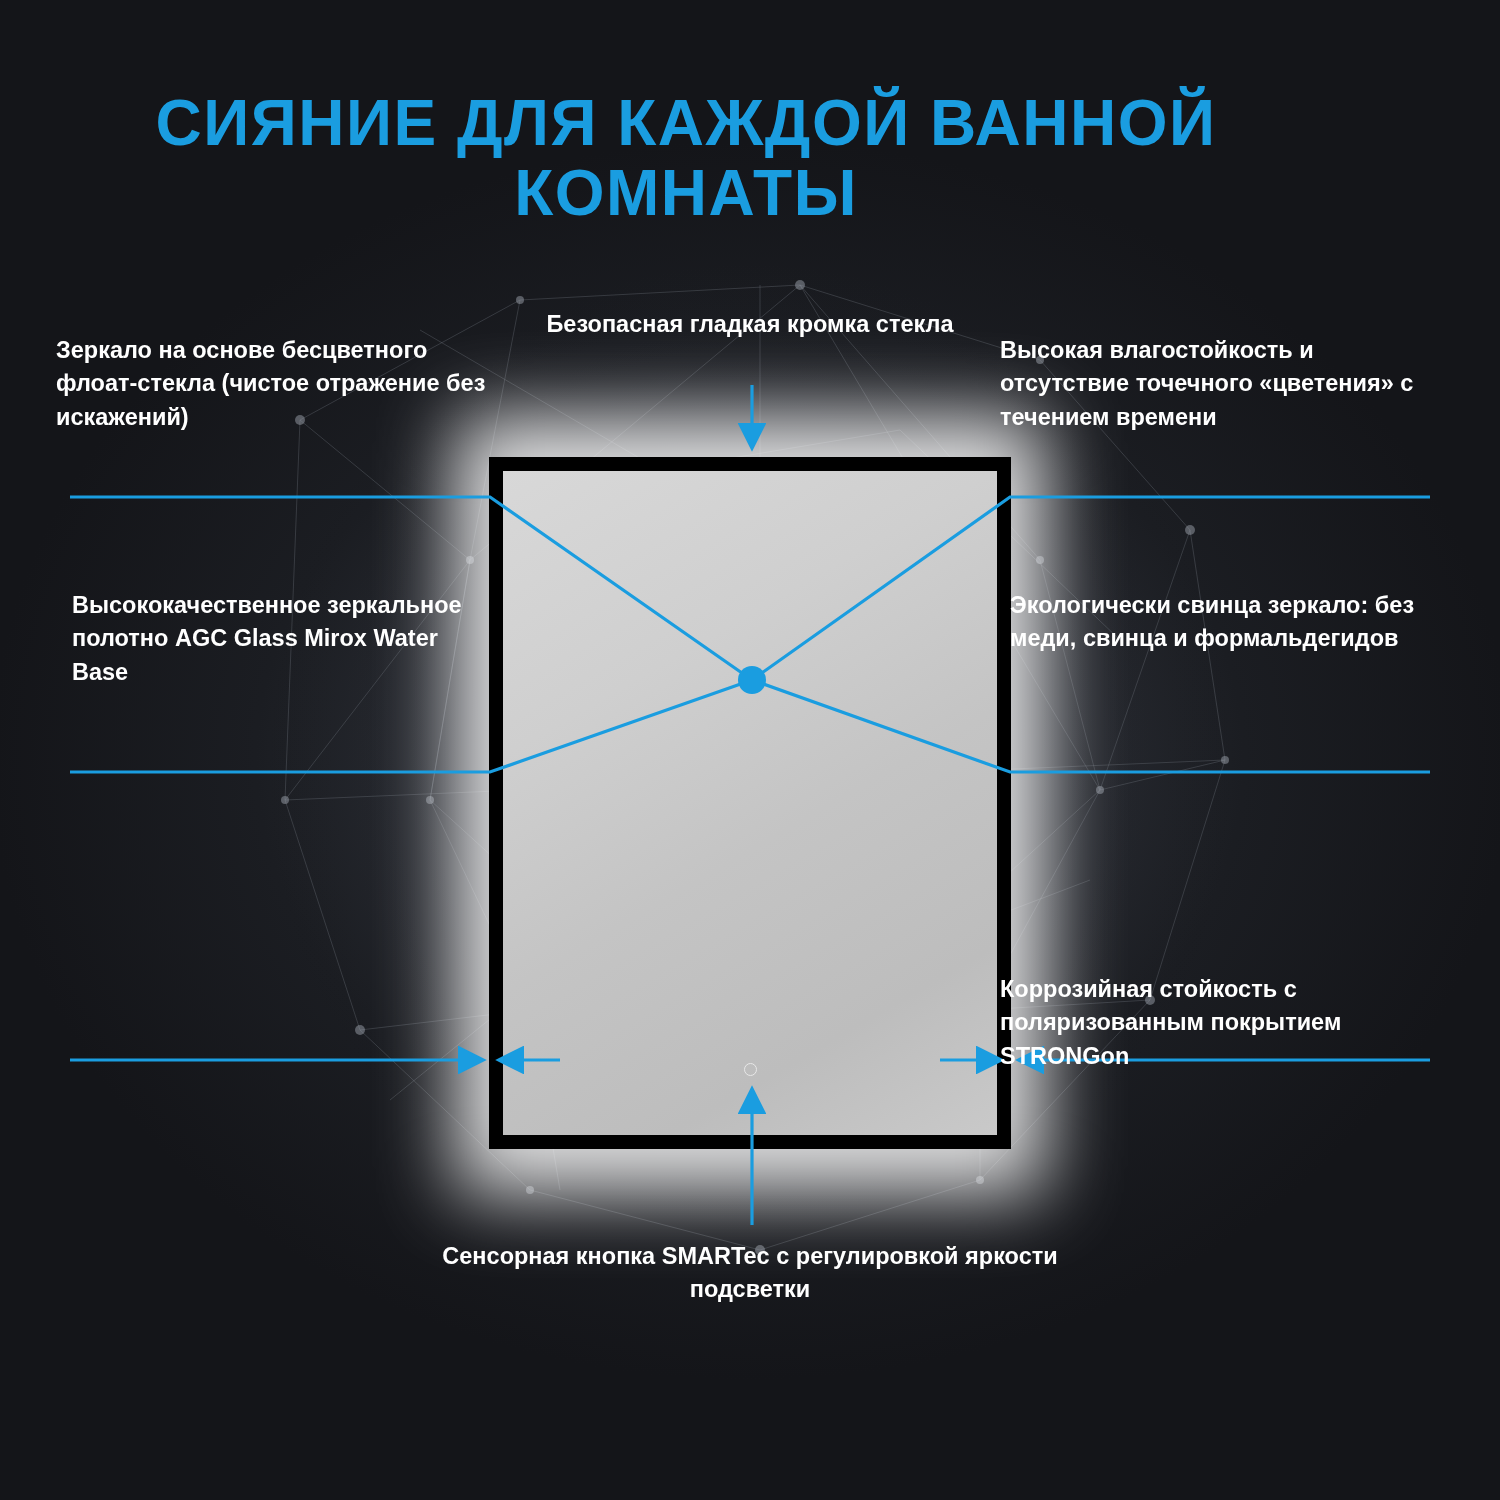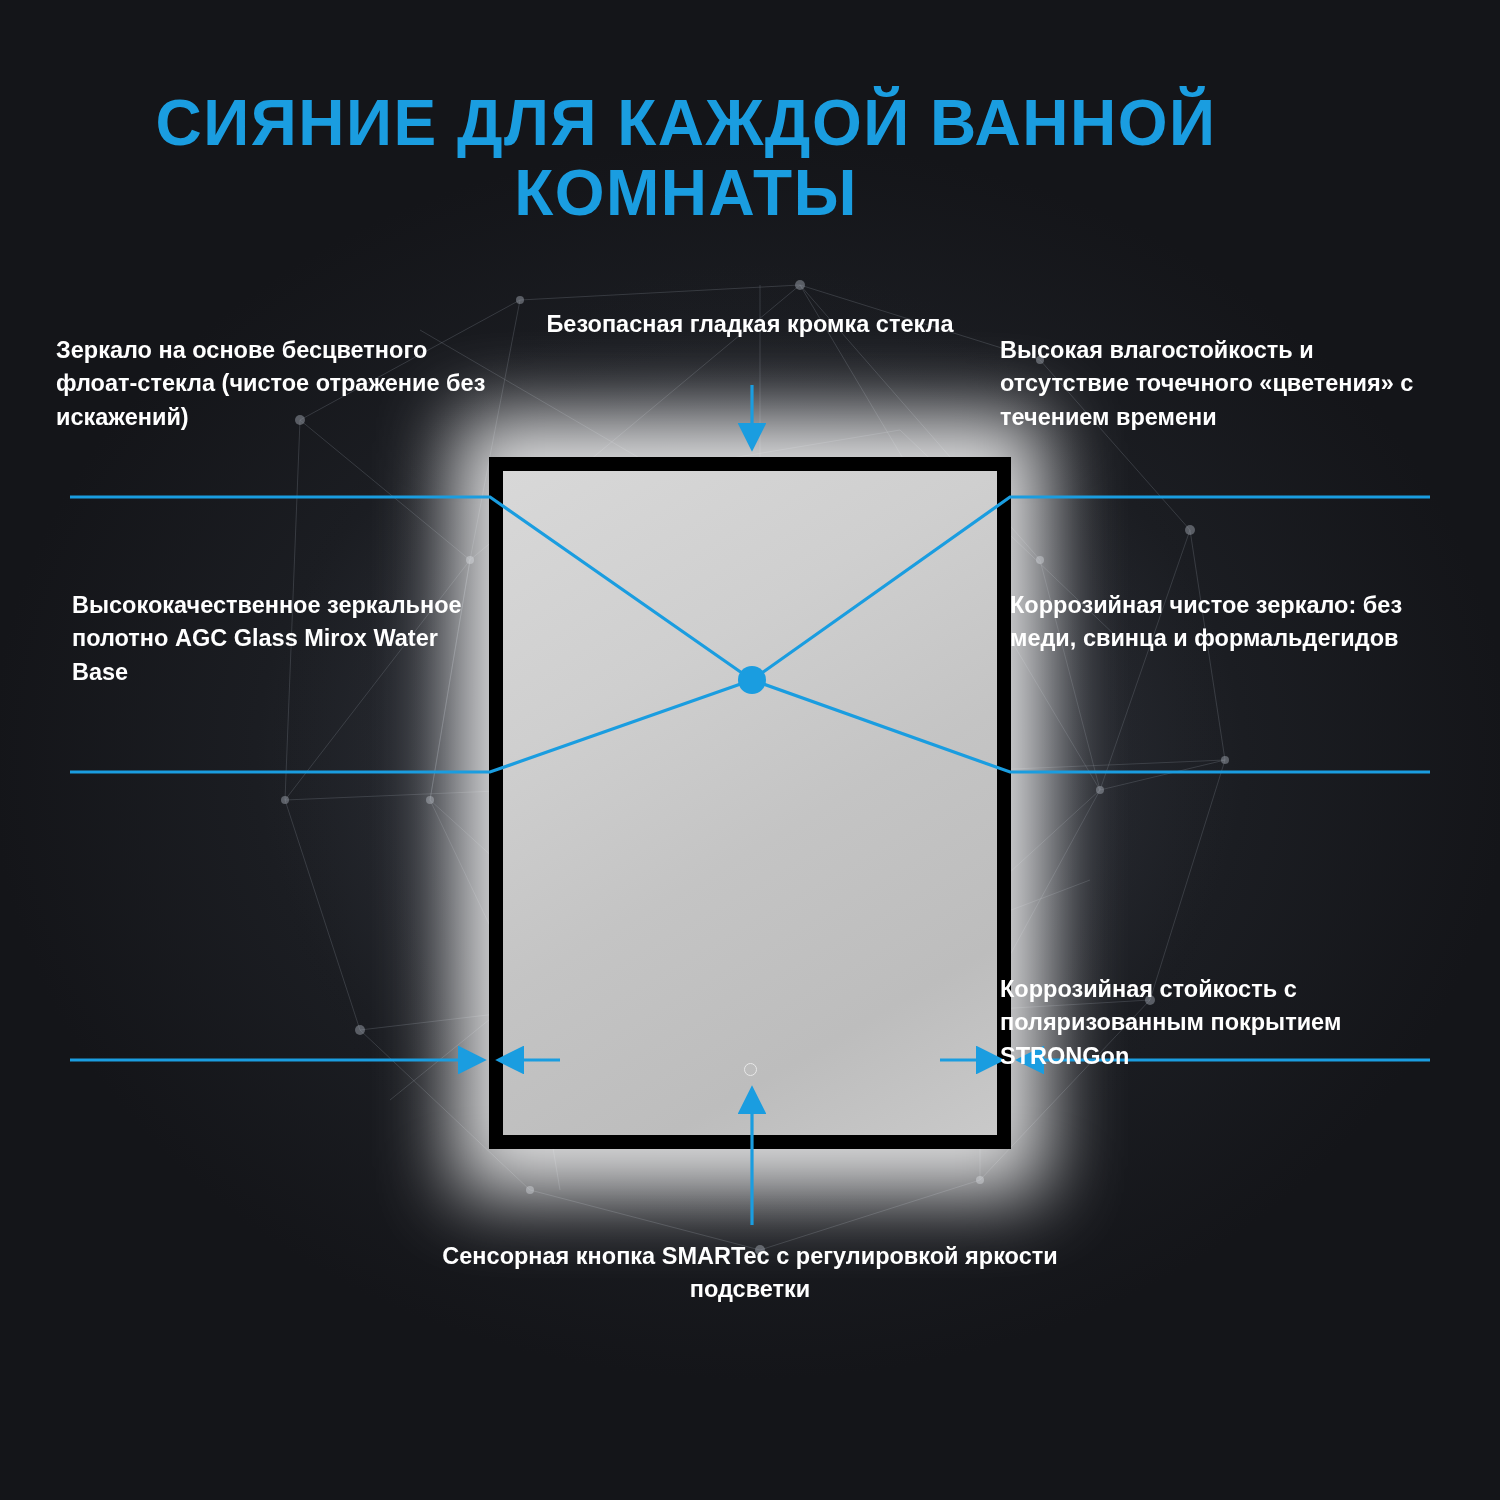--- a/index.html
+++ b/index.html
@@ -183,20 +183,20 @@
   </svg>
 
   <div class="label left" style="left:56px; top:334px; width:430px;">Зеркало на основе бесцветного флоат-стекла (чистое отражение без искажений)</div>
 
   <div class="label center" style="left:500px; top:300px; width:500px;margin-top:8px;">Безопасная гладкая кромка стекла</div>
 
   <div class="label right" style="left:1000px; top:334px; width:430px;">Высокая влагостойкость и отсутствие точечного «цветения» с течением времени</div>
 
   <div class="label left" style="left:72px; top:589px; width:420px;">Высококачественное зеркальное полотно AGC Glass Mirox Water Base</div>
 
-  <div class="label right" style="left:1010px; top:589px; width:420px;">Коррозийная чистое зеркало: без меди, свинца и формальдегидов</div>
+  <div class="label right" style="left:1010px; top:589px; width:420px;">Экологически свинца зеркало: без меди, свинца и формальдегидов</div>
 
 
   <div class="label right" style="left:1000px; top:925px; width:430px;margin-top:48px;">Коррозийная стойкость с поляризованным покрытием STRONGon</div>
 
   <div class="label center" style="left:430px; top:1240px; width:640px;">Сенсорная кнопка SMARTec с регулировкой яркости подсветки</div>
 
 </div>
 
 </body></html>

